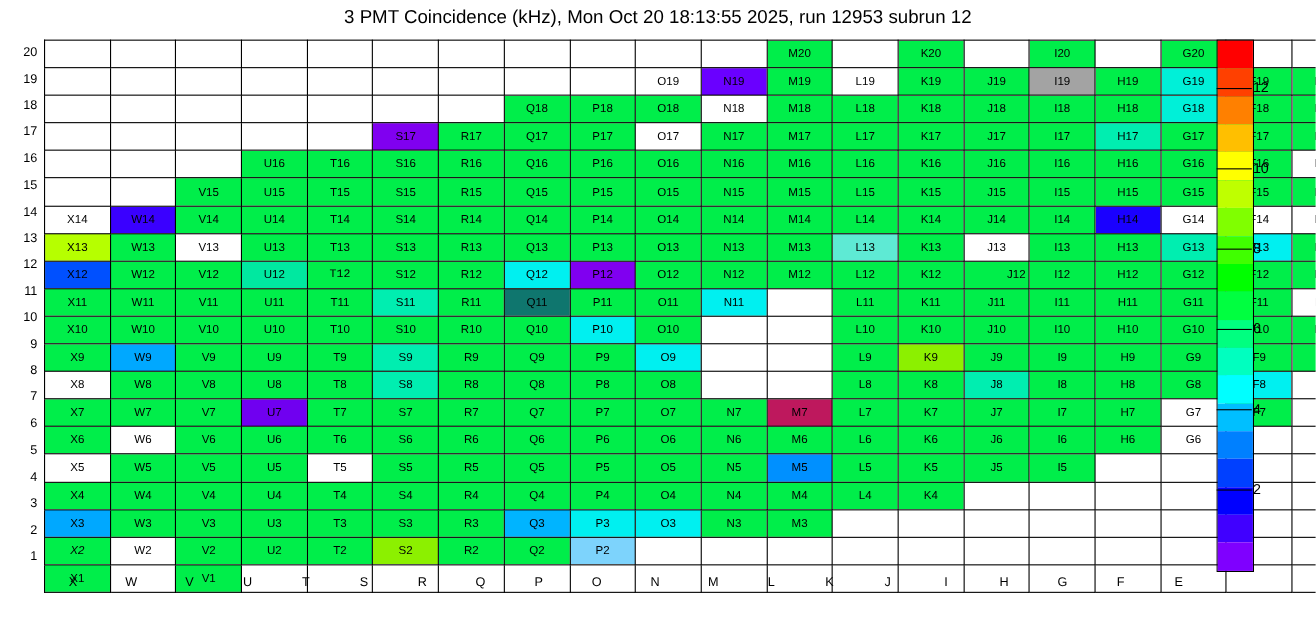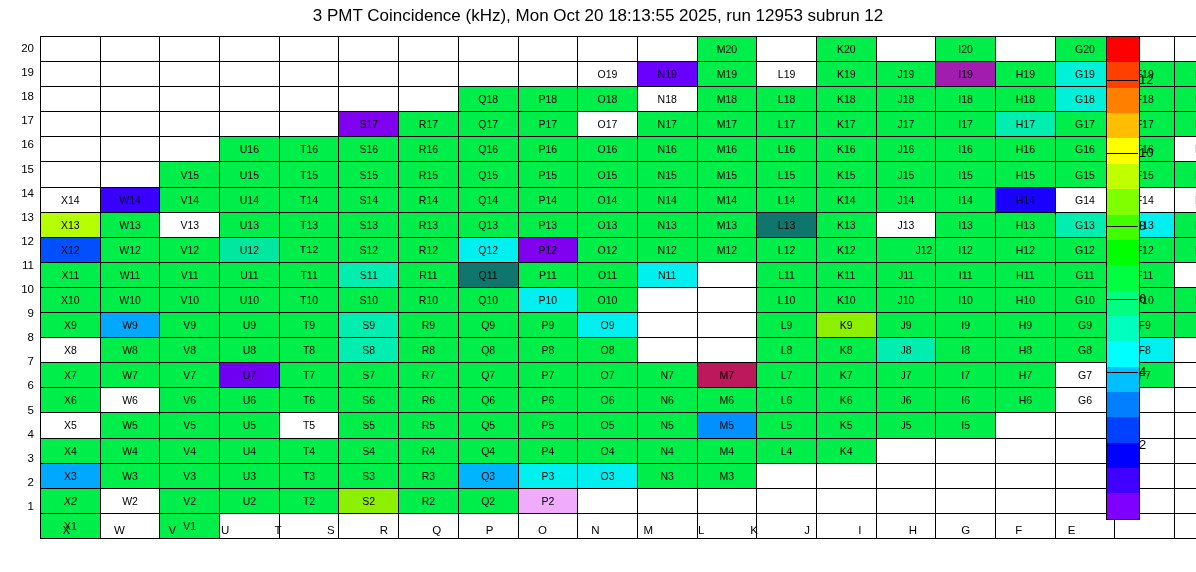--- a/index.html
+++ b/index.html
@@ -57,21 +57,21 @@
             <td style="background: rgb(255, 255, 255);"></td>
             <td style="background: rgb(255, 255, 255);"></td>
             <td style="background: rgb(255, 255, 255);"></td>
             <td style="background: rgb(255, 255, 255);"></td>
             <td style="background: rgb(255, 255, 255);">O19</td>
             <td style="background: rgb(106, 0, 255);">N19</td>
             <td style="background: rgb(0, 238, 74);">M19</td>
             <td style="background: rgb(255, 255, 255);">L19</td>
             <td style="background: rgb(0, 238, 74);">K19</td>
             <td style="background: rgb(0, 238, 74);">J19</td>
-            <td style="background: #a21caf; text-align: center;">I19</td>
+            <td style="background: #a3a3a3; text-align: center;">I19</td>
             <td style="background: rgb(0, 238, 74);">H19</td>
             <td style="background: rgb(0, 240, 216);">G19</td>
             <td style="background: rgb(0, 238, 74);">F19</td>
             <td style="background: rgb(0, 238, 74);">E19</td>
           </tr>
           <tr>
             <td style="background: rgb(255, 255, 255);"></td>
             <td style="background: rgb(255, 255, 255);"></td>
             <td style="background: rgb(255, 255, 255);"></td>
             <td style="background: rgb(255, 255, 255);"></td>
@@ -186,21 +186,21 @@
             <td style="background: rgb(255, 255, 255);">V13</td>
             <td style="background: rgb(0, 238, 74);">U13</td>
             <td style="background: rgb(0, 238, 74);">T13</td>
             <td style="background: rgb(0, 238, 74);">S13</td>
             <td style="background: rgb(0, 238, 74);">R13</td>
             <td style="background: rgb(0, 238, 74);">Q13</td>
             <td style="background: rgb(0, 238, 74);">P13</td>
             <td style="background: rgb(0, 238, 74);">O13</td>
             <td style="background: rgb(0, 238, 74);">N13</td>
             <td style="background: rgb(0, 238, 74);">M13</td>
-            <td style="background: #0f766e;">L13</td>
+            <td style="background: #5eead4;">L13</td>
             <td style="background: rgb(0, 238, 74);">K13</td>
             <td style="background: rgb(255, 255, 255);">J13</td>
             <td style="background: rgb(0, 238, 74);">I13</td>
             <td style="background: rgb(0, 238, 74);">H13</td>
             <td style="background: rgb(0, 238, 176);">G13</td>
             <td style="background: rgb(0, 240, 240);">F13</td>
             <td style="background: rgb(0, 238, 74);">E13</td>
           </tr>
           <tr>
             <td style="background: rgb(0, 80, 255);">X12</td>
@@ -424,21 +424,21 @@
           </tr>
           <tr>
             <td style="background: rgb(0, 238, 74); font-style: italic;">X2</td>
             <td style="background: rgb(255, 255, 255);">W2</td>
             <td style="background: rgb(0, 238, 74);">V2</td>
             <td style="background: rgb(0, 238, 74);">U2</td>
             <td style="background: rgb(0, 238, 74); margin-left: 25px;">T2</td>
             <td style="background: rgb(140, 240, 0);">S2</td>
             <td style="background: rgb(0, 238, 74);">R2</td>
             <td style="background: rgb(0, 238, 74);">Q2</td>
-            <td style="background: #f0abfc;">P2</td>
+            <td style="background: #7dd3fc;">P2</td>
             <td style="background: rgb(255, 255, 255);"></td>
             <td style="background: rgb(255, 255, 255);"></td>
             <td style="background: rgb(255, 255, 255);"></td>
             <td style="background: rgb(255, 255, 255);"></td>
             <td style="background: rgb(255, 255, 255);"></td>
             <td style="background: rgb(255, 255, 255);"></td>
             <td style="background: rgb(255, 255, 255);"></td>
             <td style="background: rgb(255, 255, 255);"></td>
             <td style="background: rgb(255, 255, 255);"></td>
             <td style="background: rgb(255, 255, 255);"></td>

